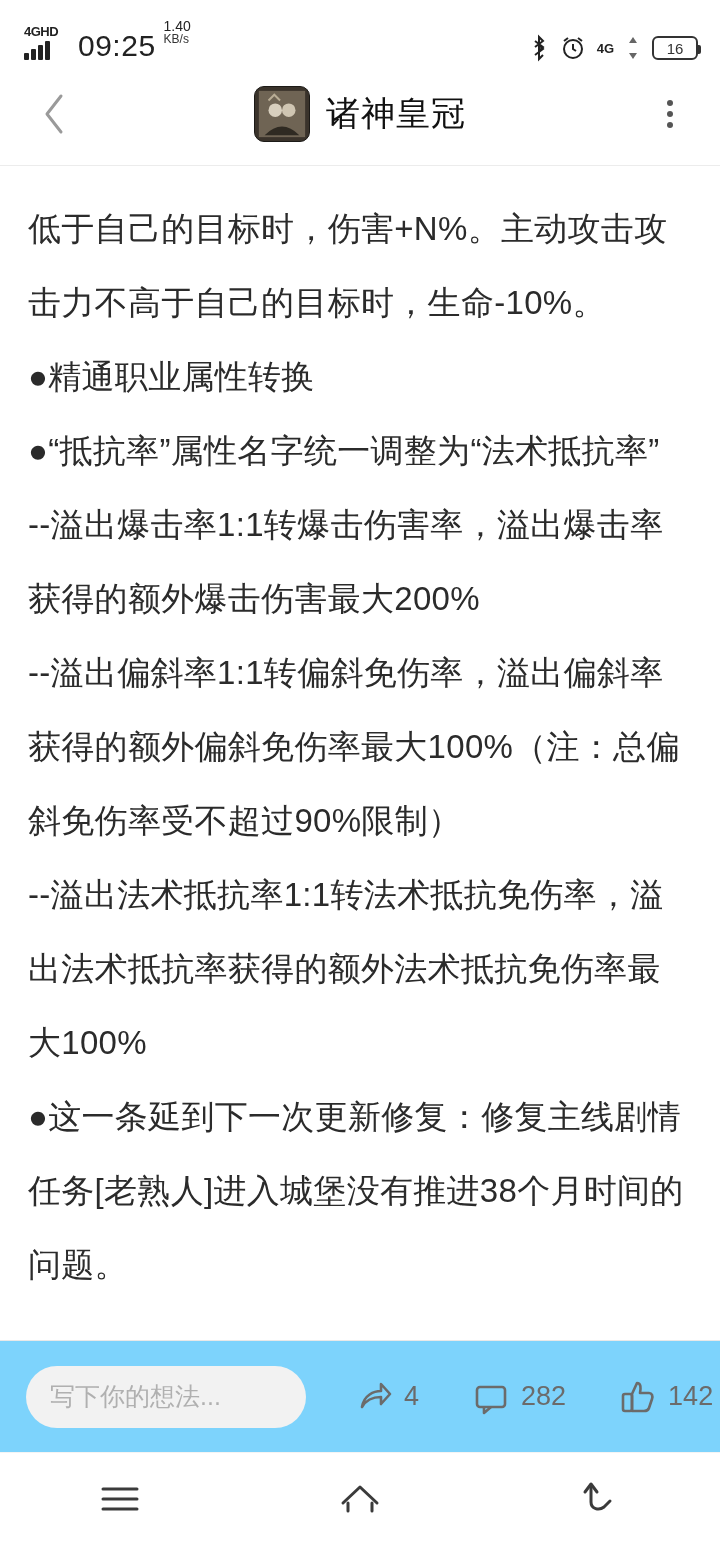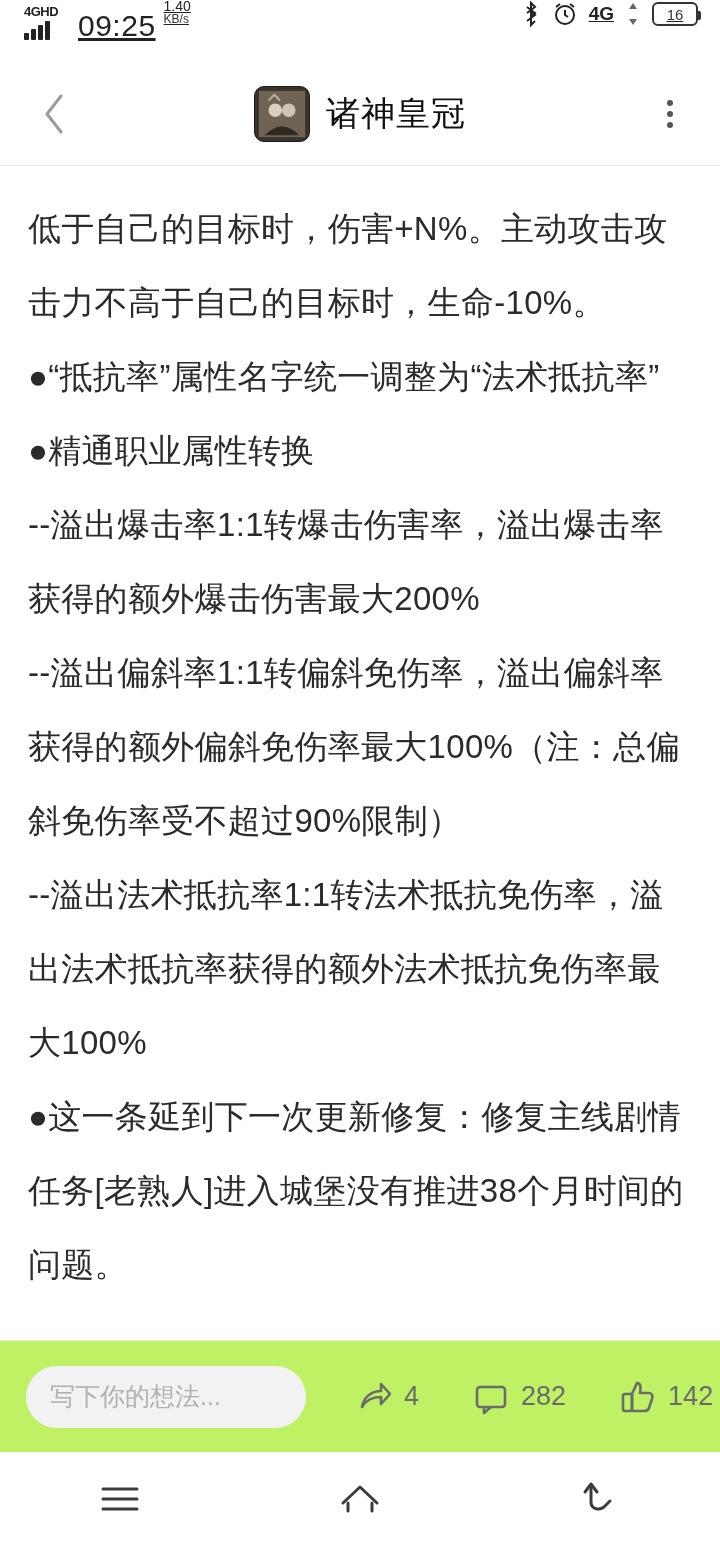--- a/index.html
+++ b/index.html
@@ -9,25 +9,24 @@
     background: #ffffff;
     font-family: "Liberation Sans", "DejaVu Sans", sans-serif;
     overflow: hidden;
   }
   body { position: relative; }
 
   
   .statusbar {
     height: 62px;
     display: flex;
-    align-items: flex-start;
+    align-items: flex-end;
     justify-content: space-between;
     padding: 0 22px 0 24px;
     color: #222;
-    text-decoration: underline;
   }
   .sb-left { display: flex; align-items: flex-end; gap: 8px; }
   .sb-signal { position: relative; width: 46px; height: 36px; }
   .sb-4ghd {
     position: absolute; top: -2px; left: 0;
     font-size: 13px; font-weight: bold; letter-spacing: -0.5px;
   }
   .bars { position: absolute; bottom: 2px; left: 0; display: flex; align-items: flex-end; gap: 2px; }
   .bars i { display: block; width: 5px; background: #222; border-radius: 1px; }
   .bars i:nth-child(1) { height: 7px; }
@@ -35,21 +34,21 @@
   .bars i:nth-child(3) { height: 15px; }
   .bars i:nth-child(4) { height: 19px; }
   .sb-time { font-size: 30px; line-height: 32px; letter-spacing: 0.5px; }
   .sb-speed { display: flex; flex-direction: column; line-height: 13px; margin-bottom: 16px; }
   .sb-speed .v { font-size: 14px; }
   .sb-speed .u { font-size: 12px; color: #333; }
 
   .sb-right { display: flex; align-items: center; gap: 11px; }
   .ico { display: inline-block; }
   .bt-icon svg, .alarm-icon svg, .net-icon svg { display: block; }
-  .sb-4g { font-size: 19px; font-weight: bold; }
+  .sb-4g { font-size: 13px; font-weight: bold; }
   .battery {
     width: 46px; height: 24px; border: 2px solid #333; border-radius: 6px;
     position: relative; display: flex; align-items: center; justify-content: center;
   }
   .battery::after {
     content: ""; position: absolute; right: -5px; top: 7px;
     width: 3px; height: 9px; background: #333; border-radius: 0 2px 2px 0;
   }
   .battery span { font-size: 15px; color: #333; }
 
@@ -109,21 +108,21 @@
   
   .actionbar {
     position: absolute;
     left: 0; right: 0;
     bottom: 92px;
     height: 112px;
     border-top: 1px solid #e8e8e8;
     display: flex;
     align-items: center;
     padding: 0 26px;
-    background: #bef264;
+    background: #7dd3fc;
     gap: 18px;
   }
   .comment-input {
     flex: 0 0 280px;
     height: 62px;
     border-radius: 31px;
     background: #f2f2f2;
     display: flex; align-items: center;
     padding: 0 24px;
     color: #b0b0b0;
@@ -221,22 +220,22 @@
   </div>
   <div class="more-btn">
     <i></i>
     <i></i>
     <i></i>
   </div>
 </div>
 
 <div class="article">
   <p class="para">低于自己的目标时，伤害+N%。主动攻击攻击力不高于自己的目标时，生命-10%。</p>
+  <p class="para">●精通职业属性转换</p>
   <p class="para">●“抵抗率”属性名字统一调整为“法术抵抗率”</p>
-  <p class="para">●精通职业属性转换</p>
   <p class="para">--溢出爆击率1:1转爆击伤害率，溢出爆击率获得的额外爆击伤害最大200%</p>
   <p class="para">--溢出偏斜率1:1转偏斜免伤率，溢出偏斜率获得的额外偏斜免伤率最大100%（注：总偏斜免伤率受不超过90%限制）</p>
   <p class="para">--溢出法术抵抗率1:1转法术抵抗免伤率，溢出法术抵抗率获得的额外法术抵抗免伤率最大100%</p>
   <p class="para">●这一条延到下一次更新修复：修复主线剧情任务[老熟人]进入城堡没有推进38个月时间的问题。</p>
 </div>
 
 <div class="actionbar">
   <div class="comment-input">写下你的想法...</div>
 
   <div class="act act-share">

